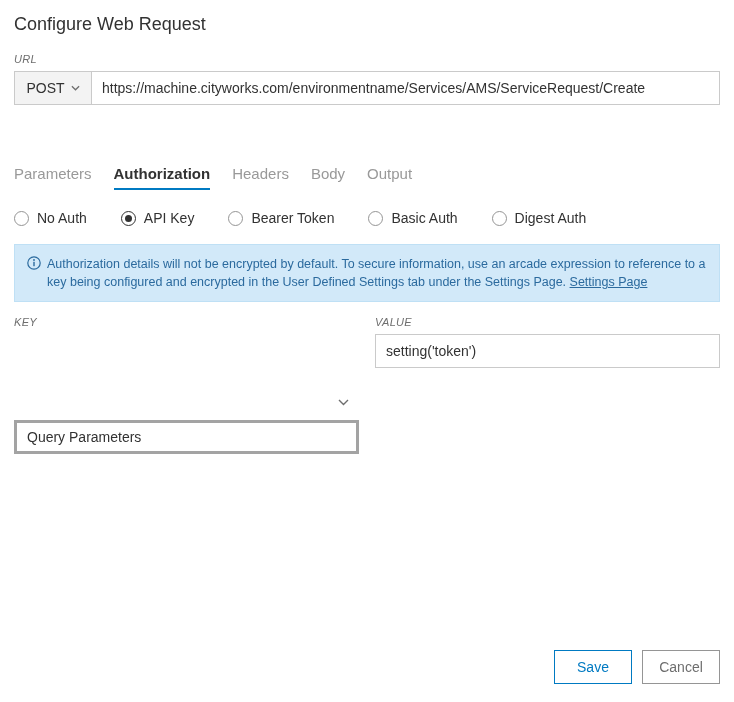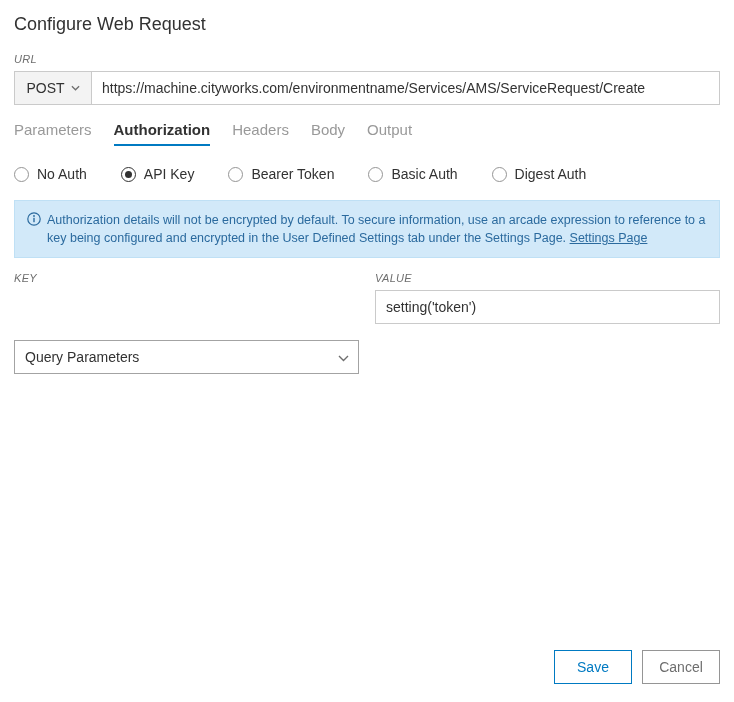--- a/index.html
+++ b/index.html
@@ -70,20 +70,21 @@
       display: flex;
       gap: 22px;
       margin-bottom: 20px;
     }
     .tab {
       font-size: 15px;
       color: #999;
       padding-bottom: 6px;
       cursor: pointer;
       border-bottom: 2px solid transparent;
+      margin-top: 44px;
     }
     .tab.active {
       color: #323232;
       font-weight: 600;
       border-bottom: 2px solid #007ac2;
     }
     .radio-row {
       display: flex;
       gap: 34px;
       margin-bottom: 18px;
@@ -163,28 +164,29 @@
       outline: none;
       font-family: inherit;
       background: #fff;
     }
     .select-wrap {
       position: relative;
       height: 34px;
     }
     .select-display {
       height: 34px;
-      border: 1px solid #a3a3a3;
+      border: 3px solid #a3a3a3;
       padding: 0 32px 0 10px;
       font-size: 14px;
       color: #323232;
       display: flex;
       align-items: center;
       background: #fff;
       cursor: pointer;
+      margin-top: 36px;
     }
     .select-chev {
       position: absolute;
       right: 10px;
       top: 50%;
       transform: translateY(-50%);
       pointer-events: none;
     }
     .footer {
       position: absolute;

